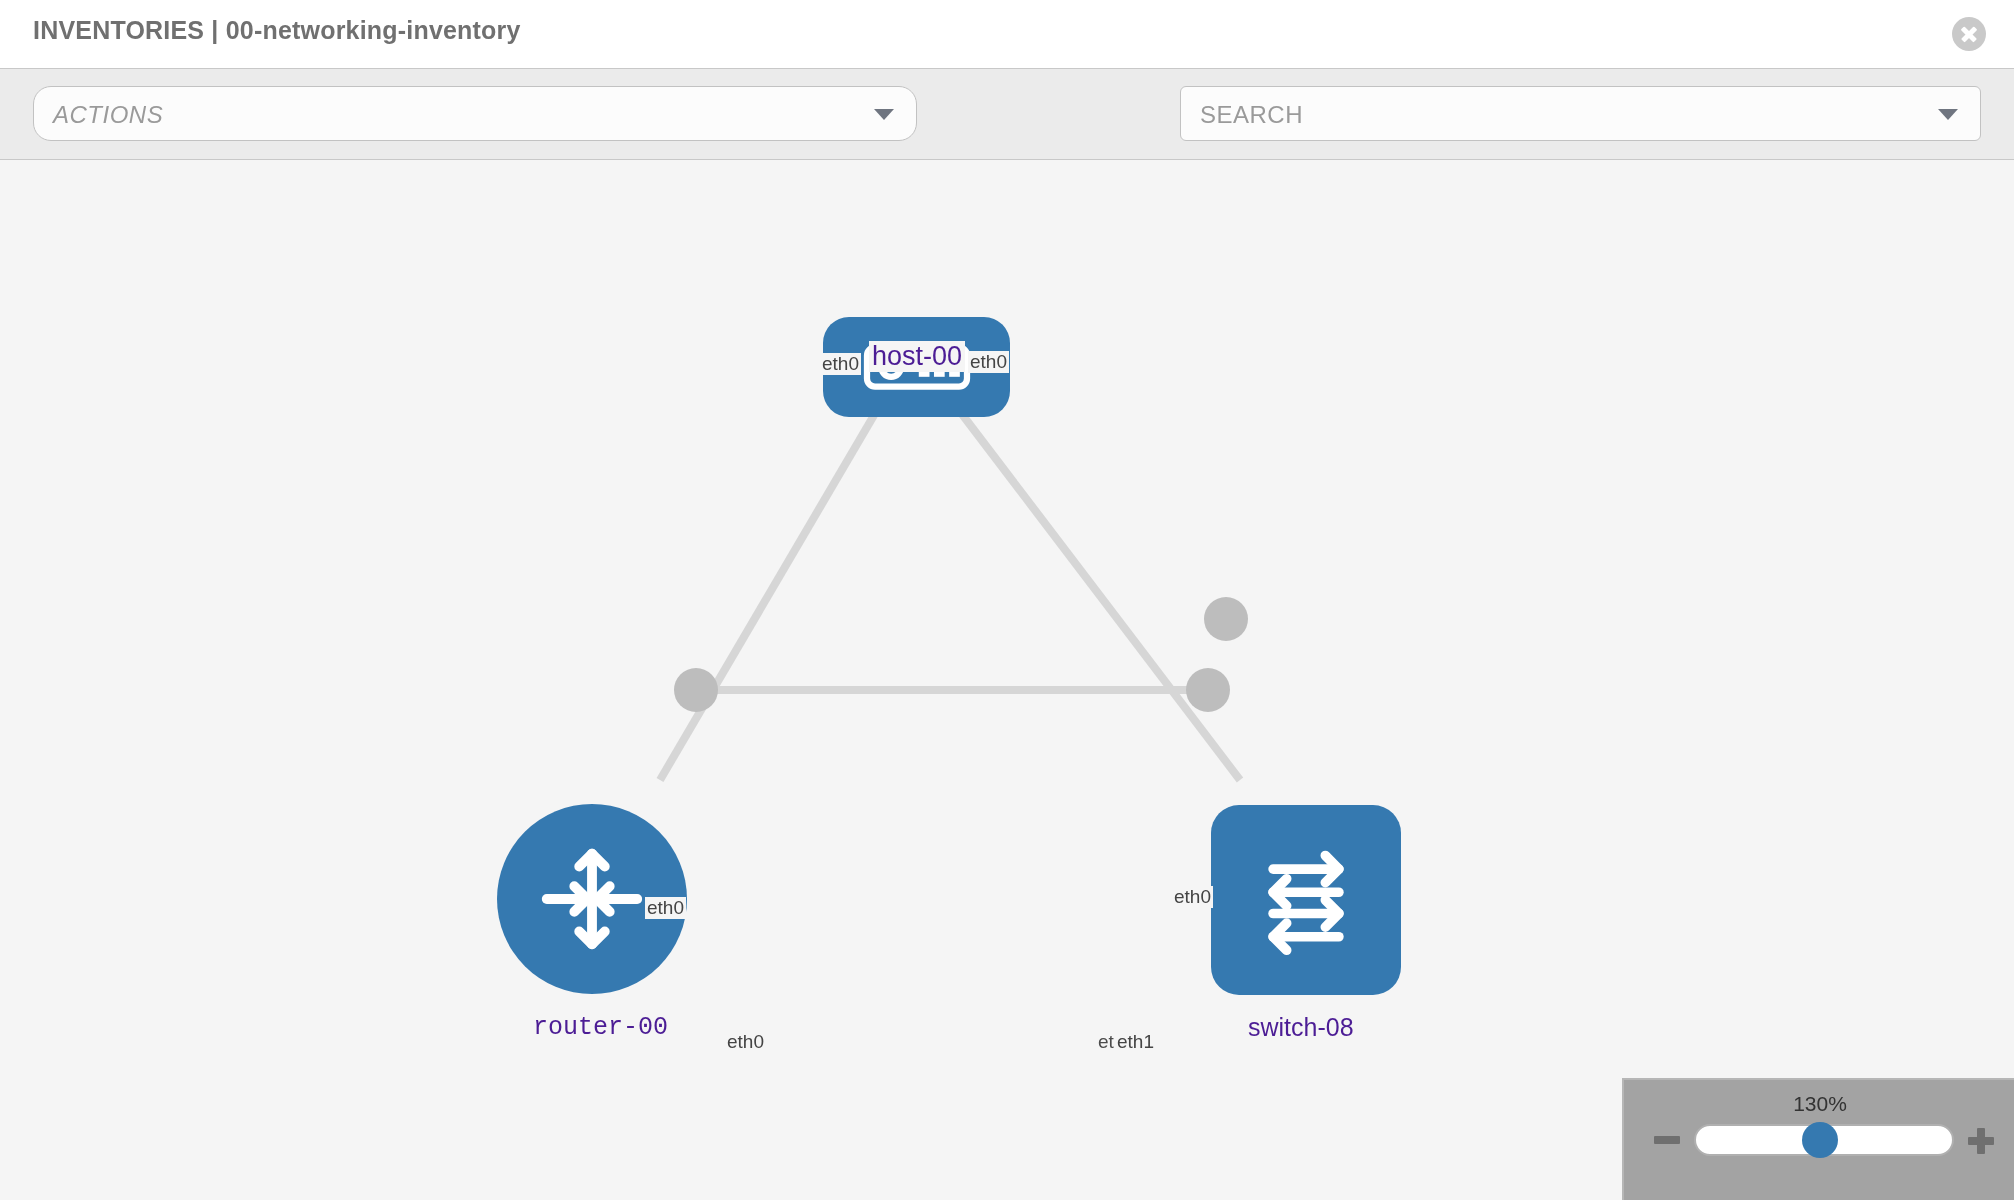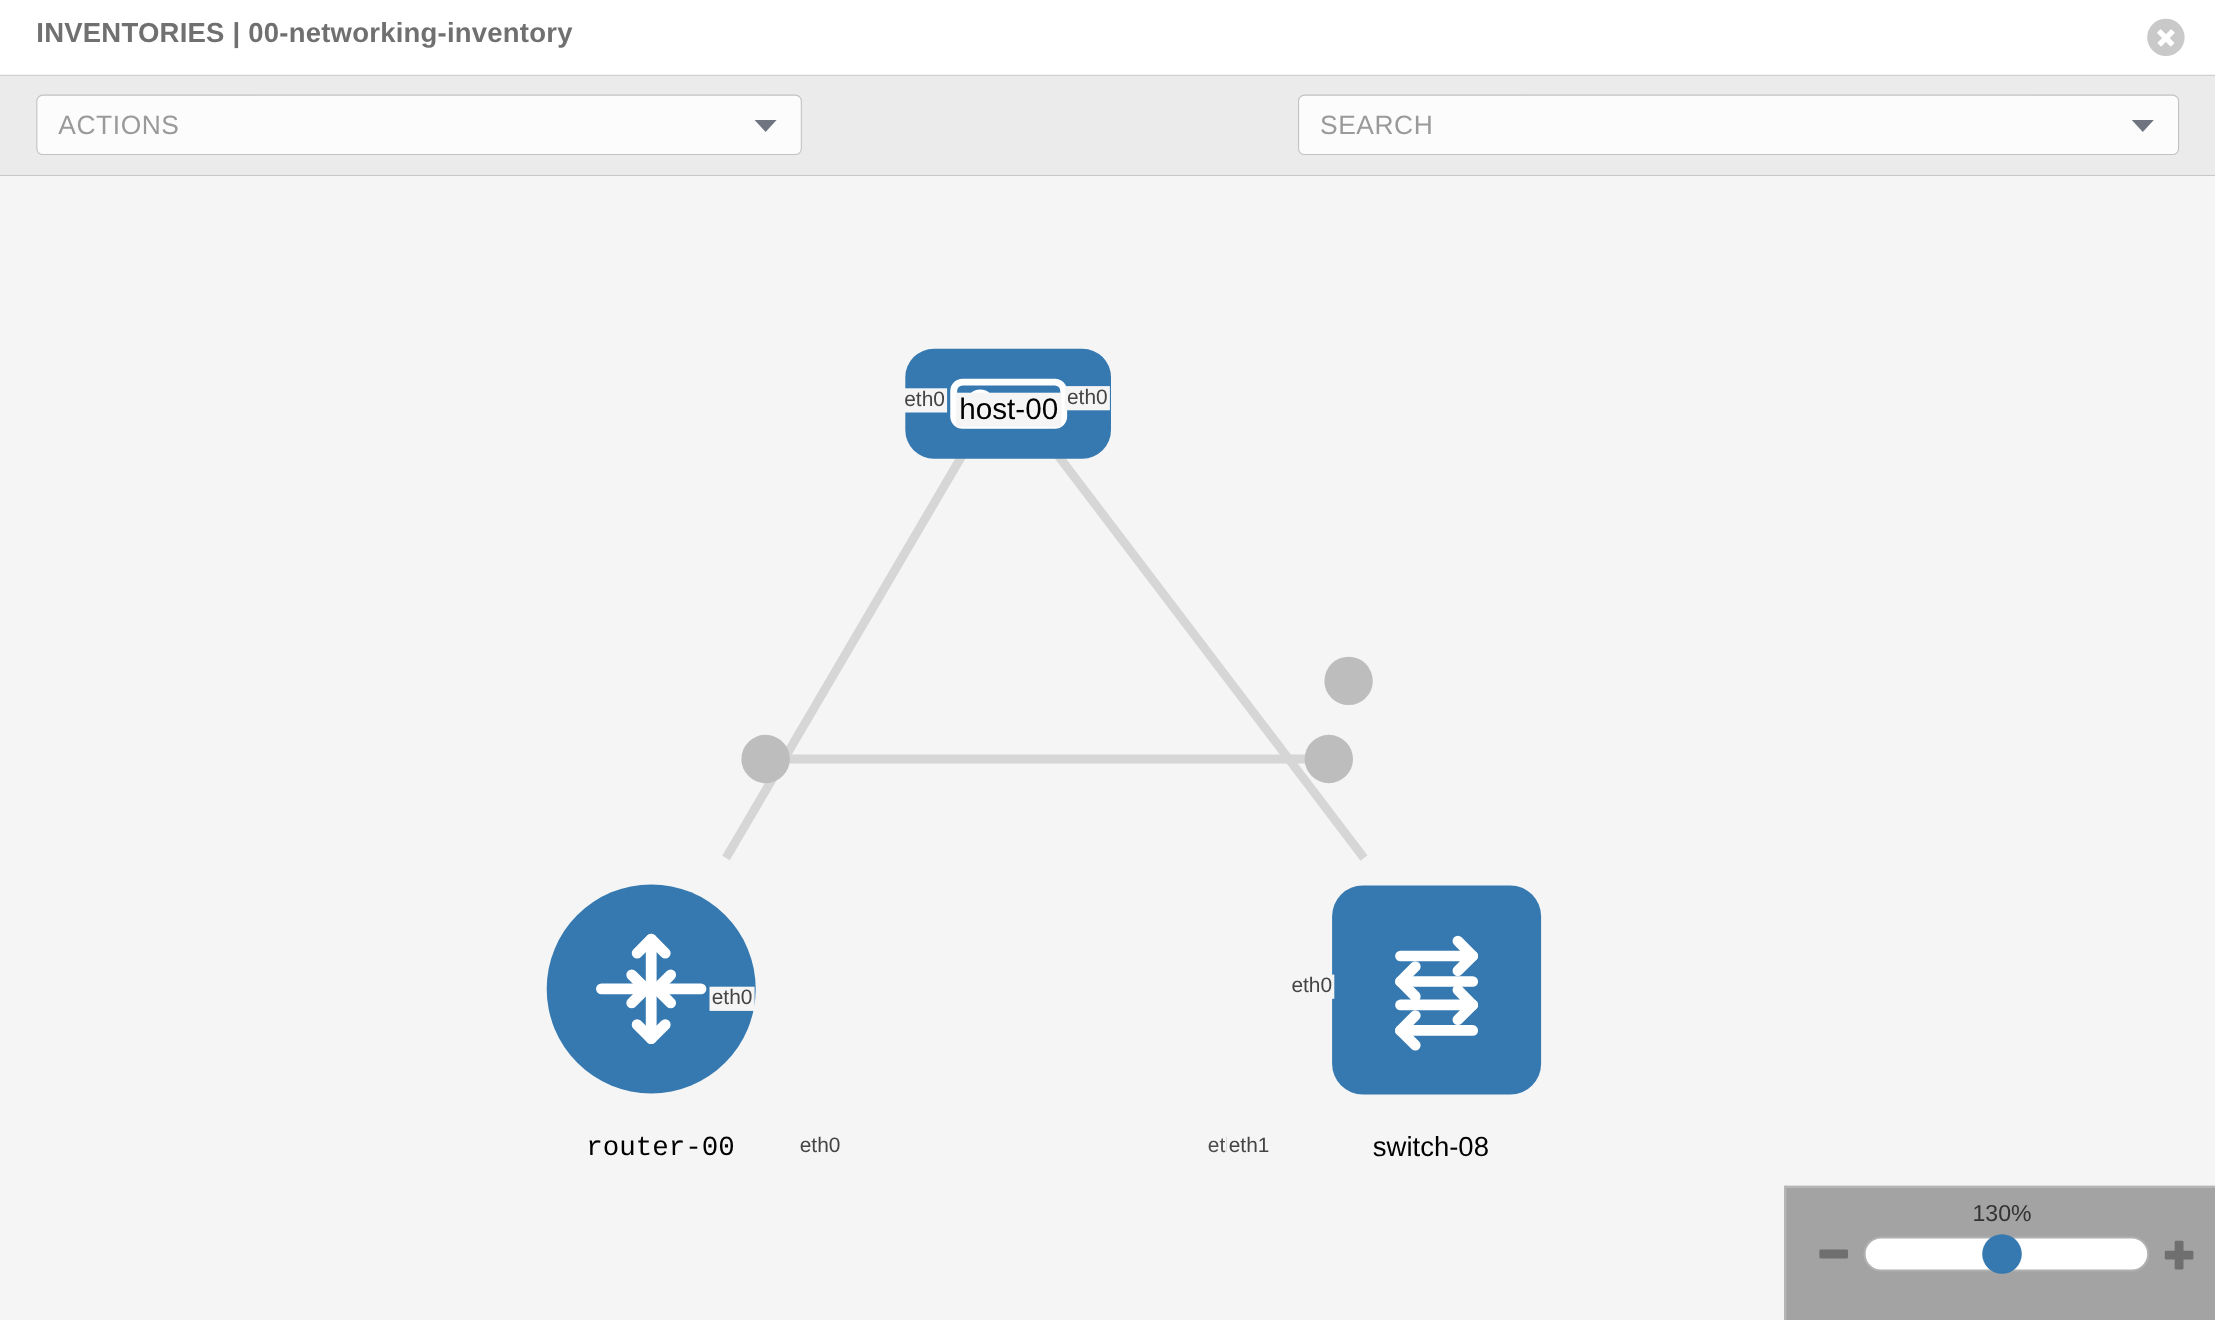--- a/index.html
+++ b/index.html
@@ -65,27 +65,28 @@
     width: 2014px;
     height: 91px;
     background: #ebebeb;
     border-bottom: 1px solid #c8c8c8;
     box-sizing: border-box;
   }
   #actions-select {
     position: absolute;
     left: 33px;
     top: 17px;
-    width: 696px;
+    width: 884px;
     height: 55px;
     background: #fcfcfc;
     border: 1px solid #c2c2c2;
-    border-radius: 6px;
-    box-sizing: border-box;
-    cursor: pointer;
+    border-radius: 18px;
+    box-sizing: border-box;
+    cursor: pointer;
+    font-style: italic;
   }
   #actions-select .label {
     position: absolute;
     left: 19px;
     top: 14px;
     font-size: 24px;
     color: #9a9a9a;
     letter-spacing: 0.5px;
   }
   .caret-down {
@@ -162,25 +163,24 @@
     position: absolute;
     background: #3579b0;
     display: flex;
     align-items: center;
     justify-content: center;
     cursor: pointer;
   }
   .node-label {
     position: absolute;
     font-size: 25px;
-    color: #000000;
+    color: #4c1d95;
     background: #f5f5f5;
     white-space: nowrap;
     padding: 0 3px;
-    margin-top: 16px;
   }
   .edge-label {
     position: absolute;
     font-size: 19px;
     color: #444444;
     background: #f5f5f5;
     white-space: nowrap;
     padding: 0 2px;
     line-height: 22px;
   }

